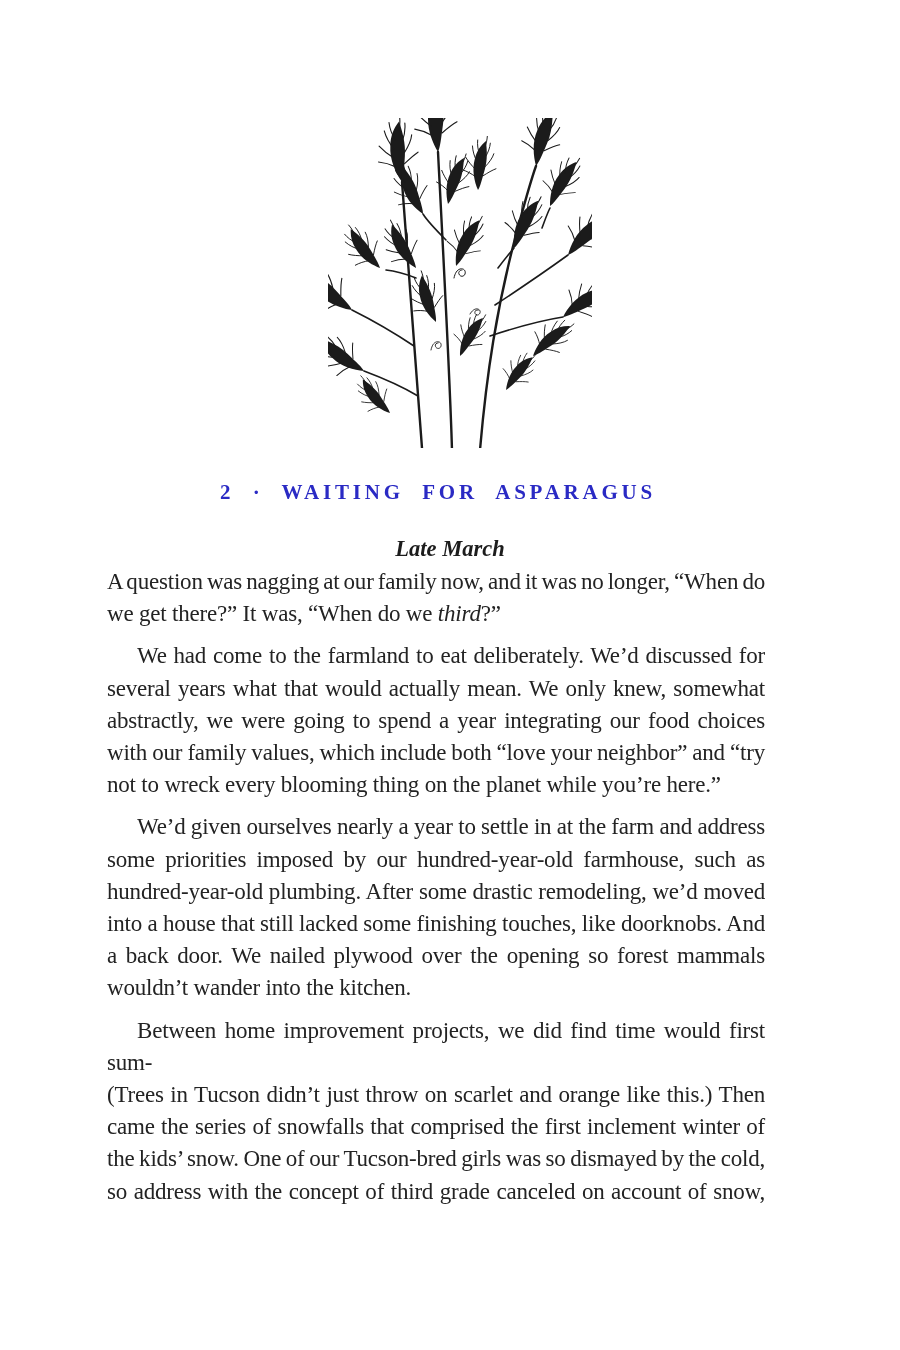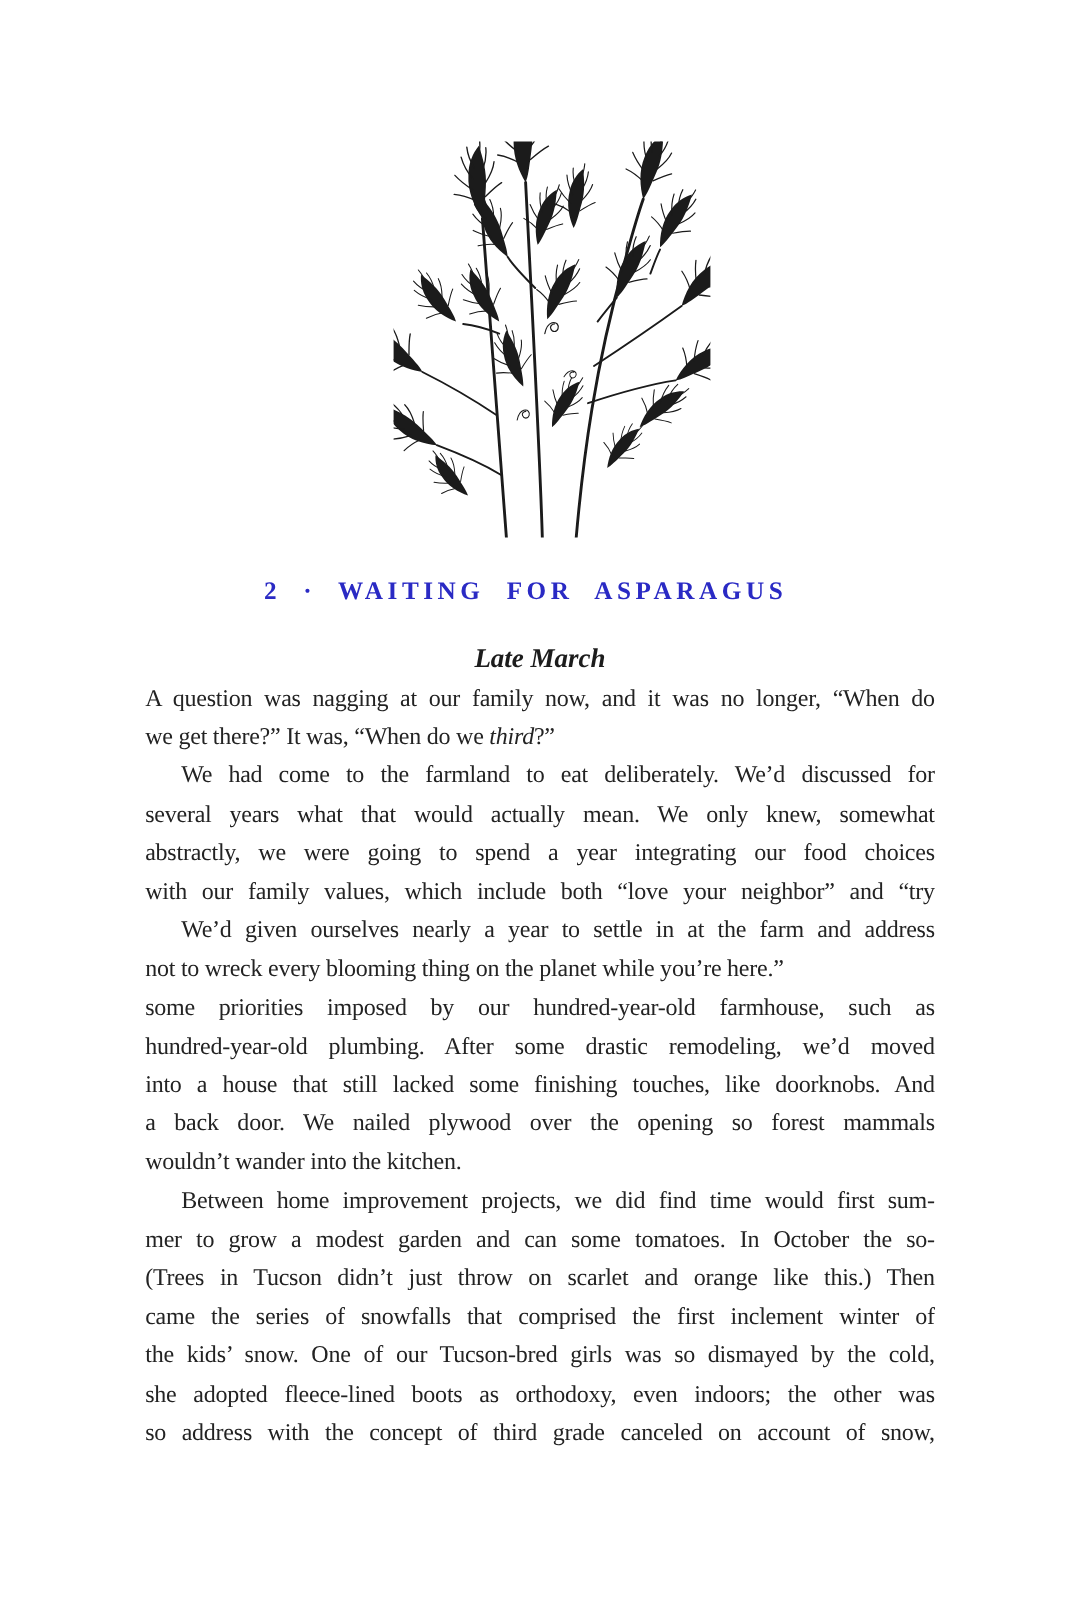--- a/index.html
+++ b/index.html
@@ -58,39 +58,40 @@
     text-align: center;
     font-size: 22.5px;
     font-weight: bold;
     font-style: italic;
     color: #1c1c1c;
   }
 
   
   .text-block {
     position: absolute;
-    left: 121px;
+    left: 107px;
     top: 566px;
     width: 658px;
-    font-size: 20px;
+    font-size: 23px;
     line-height: 32.2px;
     color: #232323;
   }
   .line {
     text-align: justify;
     text-align-last: justify;
     letter-spacing: -0.2px;
     word-spacing: -1.5px;
   }
   .line.last {
     text-align-last: left;
     word-spacing: 0;
   }
   .line.indent {
     text-indent: 30px;
+    margin-top: 10px;
   }
   .it { font-style: italic; }
 </style>
 </head>
 <body>
 
 <div class="page">
 
   <div class="illustration">
     <svg viewBox="0 0 264 330" xmlns="http://www.w3.org/2000/svg">
@@ -151,30 +152,28 @@
   <h2 class="subtitle">Late March</h2>
 
   <main class="text-block">
     <div id="paragraphs">
         <div class="line"><span>A question was nagging at our family now, and it was no longer, “When do</span></div>
         <div class="line last"><span>we get there?” It was, “When do we </span><span class="it">third</span><span>?”</span></div>
         <div class="line indent"><span>We had come to the farmland to eat deliberately. We’d discussed for</span></div>
         <div class="line"><span>several years what that would actually mean. We only knew, somewhat</span></div>
         <div class="line"><span>abstractly, we were going to spend a year integrating our food choices</span></div>
         <div class="line"><span>with our family values, which include both “love your neighbor” and “try</span></div>
+        <div class="line last"><span>not to wreck every blooming thing on the planet while you’re here.”</span></div>
         <div class="line indent"><span>We’d given ourselves nearly a year to settle in at the farm and address</span></div>
-        <div class="line last"><span>not to wreck every blooming thing on the planet while you’re here.”</span></div>
         <div class="line"><span>some priorities imposed by our hundred-year-old farmhouse, such as</span></div>
         <div class="line"><span>hundred-year-old plumbing. After some drastic remodeling, we’d moved</span></div>
         <div class="line"><span>into a house that still lacked some finishing touches, like doorknobs. And</span></div>
         <div class="line"><span>a back door. We nailed plywood over the opening so forest mammals</span></div>
         <div class="line last"><span>wouldn’t wander into the kitchen.</span></div>
         <div class="line indent"><span>Between home improvement projects, we did find time would first sum-</span></div>
-        <div class="line"><span>mer to grow a modest garden and can some tomatoes. In October the so-</span></div>
         <div class="line"><span>(Trees in Tucson didn’t just throw on scarlet and orange like this.) Then</span></div>
         <div class="line"><span>came the series of snowfalls that comprised the first inclement winter of</span></div>
         <div class="line"><span>the kids’ snow. One of our Tucson-bred girls was so dismayed by the cold,</span></div>
-        <div class="line"><span>she adopted fleece-lined boots as orthodoxy, even indoors; the other was</span></div>
         <div class="line"><span>so address with the concept of third grade canceled on account of snow,</span></div>
       </div>
   </main>
 
 </div>
 
 </body></html>

